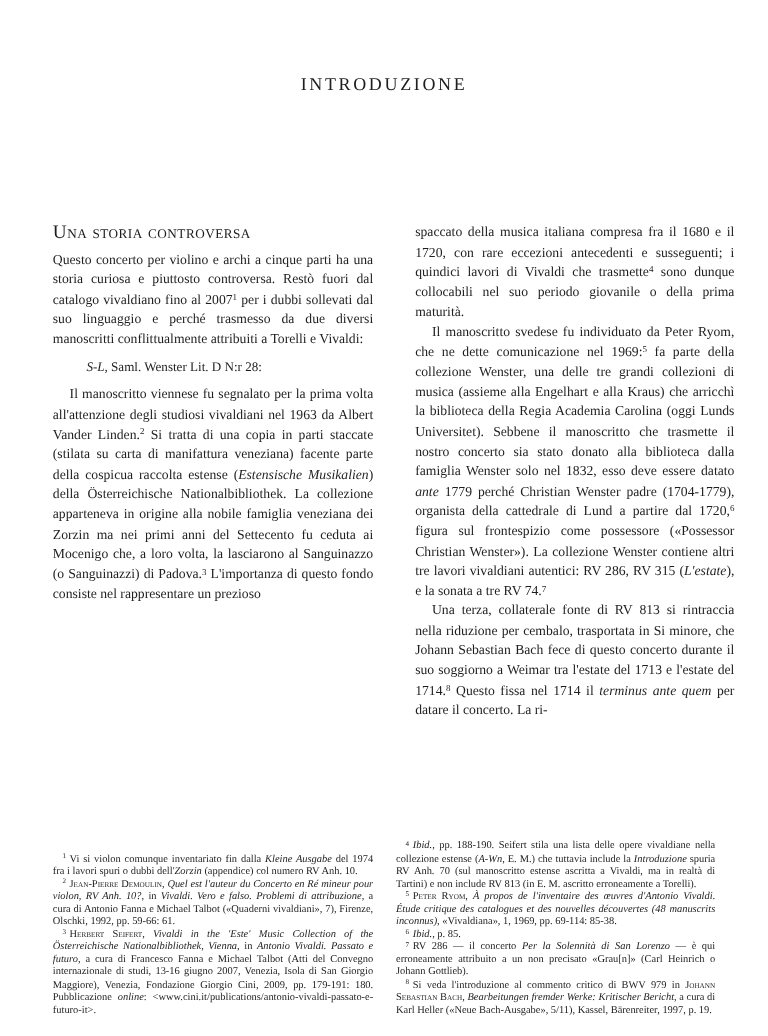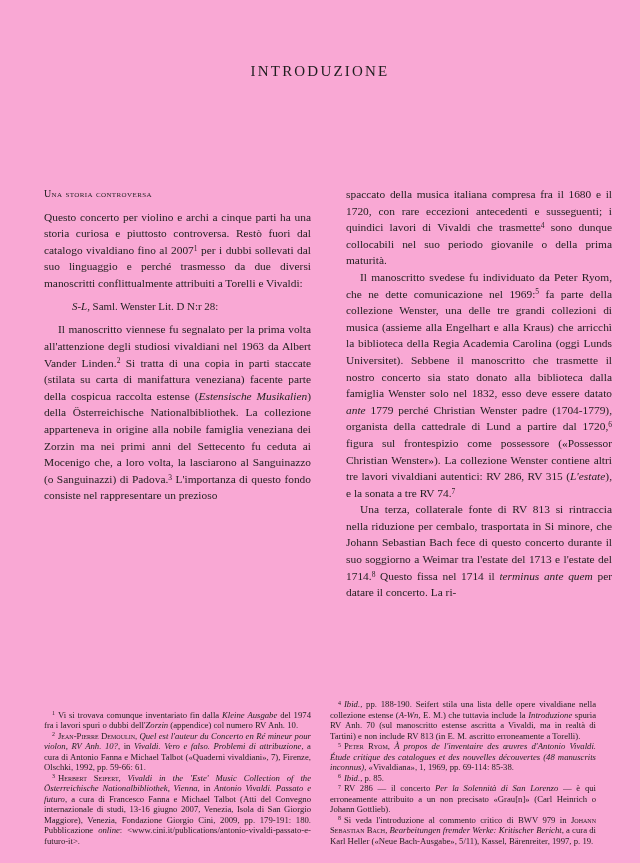--- a/index.html
+++ b/index.html
@@ -2,21 +2,21 @@
 <html><head>
 <meta charset="utf-8">
 <style>
   * { box-sizing: border-box; }
   html, body { margin: 0; padding: 0; background: #e9e9e7; }
   .page {
     position: relative;
     width: 640px;
     height: 863px;
     margin: 0 auto;
-    background: #f9a8d4;
+    background: #ffffff;
     color: #1e1e1e;
     font-family: "Liberation Serif", "DejaVu Serif", serif;
     overflow: hidden;
   }
   .title {
     position: absolute;
     top: 63px; left: 0; width: 100%;
     margin: 0;
     text-align: center;
     font-size: 15px;
@@ -29,21 +29,21 @@
     width: 267px;
     font-size: 11.4px;
     line-height: 16.6px;
     text-align: justify;
     hyphens: auto;
   }
   .col-left  { left: 44px; }
   .col-right { left: 346px; width: 266px; }
   .section-heading {
     margin: 0 0 6px 0;
-    font-size: 10px;
+    font-size: 16px;
     font-weight: normal;
     font-variant: small-caps;
     letter-spacing: 0.4px;
     text-align: left;
   }
   .para { margin: 0; }
   .para.indent { text-indent: 14px; }
   .quote {
     margin: 8px 0 8px 28px;
     font-size: 10.9px;
@@ -97,21 +97,21 @@
     <p class="para indent"><span class="">Il manoscritto viennese fu segnalato per la prima volta all'attenzione degli studiosi vivaldiani nel 1963 da Albert Vander Linden.</span><span class="run-sup">2</span><span class=""> Si tratta di una copia in parti staccate (stilata su carta di manifattura veneziana) facente parte della cospicua raccolta estense (</span><span class="run-i">Estensische Musikalien</span><span class="">) della Österreichische Nationalbibliothek. La collezione apparteneva in origine alla nobile famiglia veneziana dei Zorzin ma nei primi anni del Settecento fu ceduta ai Mocenigo che, a loro volta, la lasciarono al Sanguinazzo (o Sanguinazzi) di Padova.</span><span class="run-sup">3</span><span class=""> L'importanza di questo fondo consiste nel rappresentare un prezioso</span></p>
   </div>
 
   <div class="col col-right">
     <p class="para"><span class="">spaccato della musica italiana compresa fra il 1680 e il 1720, con rare eccezioni antecedenti e susseguenti; i quindici lavori di Vivaldi che trasmette</span><span class="run-sup">4</span><span class=""> sono dunque collocabili nel suo periodo giovanile o della prima maturità.</span></p>
     <p class="para indent"><span class="">Il manoscritto svedese fu individuato da Peter Ryom, che ne dette comunicazione nel 1969:</span><span class="run-sup">5</span><span class=""> fa parte della collezione Wenster, una delle tre grandi collezioni di musica (assieme alla Engelhart e alla Kraus) che arricchì la biblioteca della Regia Academia Carolina (oggi Lunds Universitet). Sebbene il manoscritto che trasmette il nostro concerto sia stato donato alla biblioteca dalla famiglia Wenster solo nel 1832, esso deve essere datato </span><span class="run-i">ante</span><span class=""> 1779 perché Christian Wenster padre (1704-1779), organista della cattedrale di Lund a partire dal 1720,</span><span class="run-sup">6</span><span class=""> figura sul frontespizio come possessore («Possessor Christian Wenster»). La collezione Wenster contiene altri tre lavori vivaldiani autentici: RV 286, RV 315 (</span><span class="run-i">L'estate</span><span class="">), e la sonata a tre RV 74.</span><span class="run-sup">7</span></p>
     <p class="para indent"><span class="">Una terza, collaterale fonte di RV 813 si rintraccia nella riduzione per cembalo, trasportata in Si minore, che Johann Sebastian Bach fece di questo concerto durante il suo soggiorno a Weimar tra l'estate del 1713 e l'estate del 1714.</span><span class="run-sup">8</span><span class=""> Questo fissa nel 1714 il </span><span class="run-i">terminus ante quem</span><span class=""> per datare il concerto. La ri-</span></p>
   </div>
 
   <div class="footnotes fn-left">
-    <p class="footnote"><span class="fn-num">1</span><span class="fn-text"><span class="">Vi si trovava comunque inventariato fin dalla </span><span class="run-i">Kleine Ausgabe</span><span class=""> del 1974 fra i lavori spuri o dubbi dell'</span><span class="run-i">Zorzin</span><span class=""> (appendice) col numero RV Anh. 10.</span></span></p>
+    <p class="footnote"><span class="fn-num">1</span><span class="fn-text"><span class="">Vi si violon comunque inventariato fin dalla </span><span class="run-i">Kleine Ausgabe</span><span class=""> del 1974 fra i lavori spuri o dubbi dell'</span><span class="run-i">Zorzin</span><span class=""> (appendice) col numero RV Anh. 10.</span></span></p>
     <p class="footnote"><span class="fn-num">2</span><span class="fn-text"><span class="run-sc">Jean-Pierre Demoulin</span><span class="">, </span><span class="run-i">Quel est l'auteur du Concerto en Ré mineur pour violon, RV Anh. 10?</span><span class="">, in </span><span class="run-i">Vivaldi. Vero e falso. Problemi di attribuzione</span><span class="">, a cura di Antonio Fanna e Michael Talbot («Quaderni vivaldiani», 7), Firenze, Olschki, 1992, pp. 59-66: 61.</span></span></p>
     <p class="footnote"><span class="fn-num">3</span><span class="fn-text"><span class="run-sc">Herbert Seifert</span><span class="">, </span><span class="run-i">Vivaldi in the 'Este' Music Collection of the Österreichische Nationalbibliothek, Vienna</span><span class="">, in </span><span class="run-i">Antonio Vivaldi. Passato e futuro</span><span class="">, a cura di Francesco Fanna e Michael Talbot (Atti del Convegno internazionale di studi, 13-16 giugno 2007, Venezia, Isola di San Giorgio Maggiore), Venezia, Fondazione Giorgio Cini, 2009, pp. 179-191: 180. Pubblicazione </span><span class="run-i">online</span><span class="">: &lt;www.cini.it/publications/antonio-vivaldi-passato-e-futuro-it&gt;.</span></span></p>
   </div>
 
   <div class="footnotes fn-right">
     <p class="footnote"><span class="fn-num">4</span><span class="fn-text"><span class="run-i">Ibid.</span><span class="">, pp. 188-190. Seifert stila una lista delle opere vivaldiane nella collezione estense (</span><span class="run-i">A-Wn</span><span class="">, E. M.) che tuttavia include la </span><span class="run-i">Introduzione</span><span class=""> spuria RV Anh. 70 (sul manoscritto estense ascritta a Vivaldi, ma in realtà di Tartini) e non include RV 813 (in E. M. ascritto erroneamente a Torelli).</span></span></p>
     <p class="footnote"><span class="fn-num">5</span><span class="fn-text"><span class="run-sc">Peter Ryom</span><span class="">, </span><span class="run-i">À propos de l'inventaire des œuvres d'Antonio Vivaldi. Étude critique des catalogues et des nouvelles découvertes (48 manuscrits inconnus)</span><span class="">, «Vivaldiana», 1, 1969, pp. 69-114: 85-38.</span></span></p>
     <p class="footnote"><span class="fn-num">6</span><span class="fn-text"><span class="run-i">Ibid.</span><span class="">, p. 85.</span></span></p>
     <p class="footnote"><span class="fn-num">7</span><span class="fn-text"><span class="">RV 286 — il concerto </span><span class="run-i">Per la Solennità di San Lorenzo</span><span class=""> — è qui erroneamente attribuito a un non precisato «Grau[n]» (Carl Heinrich o Johann Gottlieb).</span></span></p>
     <p class="footnote"><span class="fn-num">8</span><span class="fn-text"><span class="">Si veda l'introduzione al commento critico di BWV 979 in </span><span class="run-sc">Johann Sebastian Bach</span><span class="">, </span><span class="run-i">Bearbeitungen fremder Werke: Kritischer Bericht</span><span class="">, a cura di Karl Heller («Neue Bach-Ausgabe», 5/11), Kassel, Bärenreiter, 1997, p. 19.</span></span></p>

